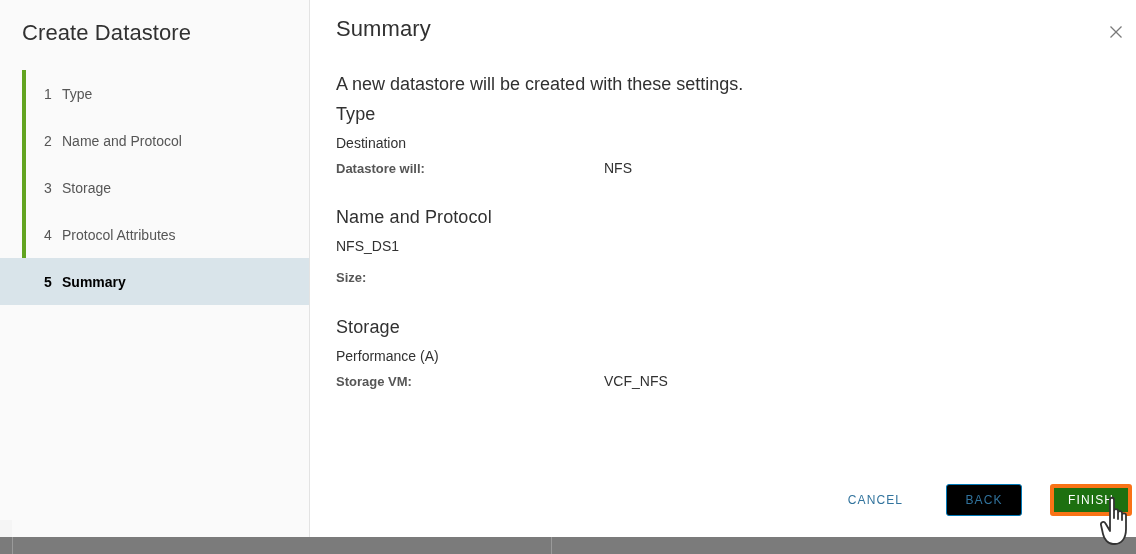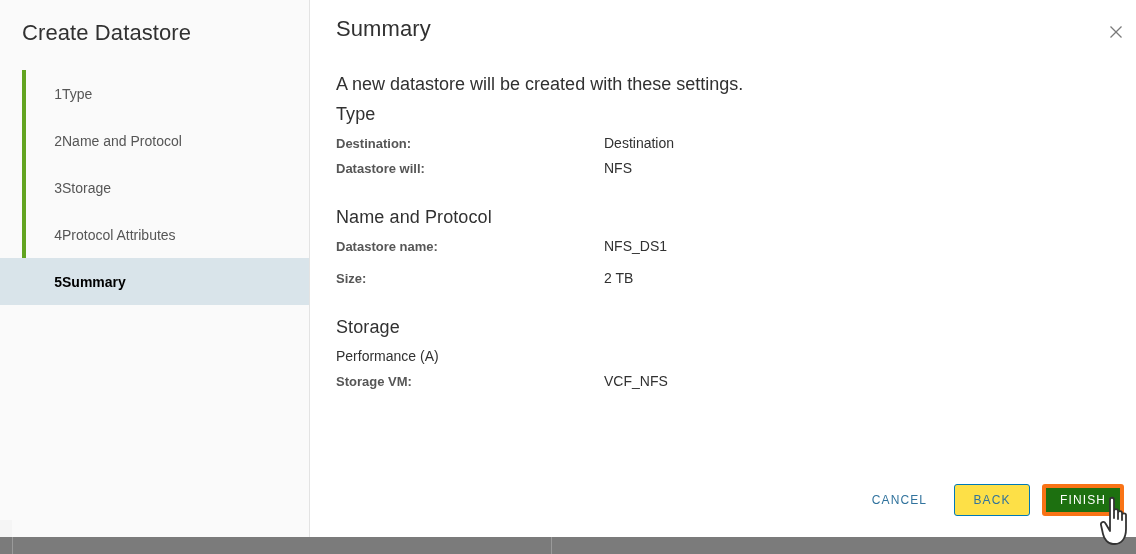--- a/index.html
+++ b/index.html
@@ -27,21 +27,20 @@
   }
 
   
   #sidebar {
     width: 309px;
     height: 537px;
     background: #fafafa;
     border-right: 1px solid #e3e3e3;
     position: relative;
     flex: 0 0 309px;
-    text-align: right;
   }
   #wizard-title {
     position: absolute;
     left: 22px;
     top: 20px;
     font-size: 22px;
     font-weight: 400;
     color: #313131;
     letter-spacing: 0.1px;
     white-space: nowrap;
@@ -156,30 +155,30 @@
     width: 268px;
     flex: 0 0 268px;
     font-size: 13px;
     font-weight: bold;
     color: #565656;
   }
   .row .val {
     font-size: 14px;
     color: #313131;
   }
-  .row.spaced { margin-top: 7px; }
+  .row.spaced { margin-top: 7px; flex-direction: column; }
 
   
   #footer {
     position: absolute;
-    right: 12px;
+    right: 4px;
     bottom: 21px;
     display: flex;
     align-items: flex-start;
-    gap: 12px;
+    gap: 28px;
   }
   .btn {
     height: 32px;
     min-width: 76px;
     padding: 0 14px;
     font-size: 12px;
     letter-spacing: 1.1px;
     font-family: "Liberation Sans", sans-serif;
     display: inline-flex;
     align-items: center;
@@ -189,21 +188,21 @@
     border-radius: 3px;
     text-transform: uppercase;
     user-select: none;
   }
   .btn-flat {
     background: transparent;
     border: 1px solid transparent;
     color: #31739d;
   }
   .btn-outline {
-    background: #fde047;
+    background: #000000;
     border: 1px solid #0079b8;
     color: #31739d;
   }
   .btn-solid {
     background: #1d7010;
     border: 4px solid #f97316;
     color: #ffffff;
     min-width: 70px;
   }
 
@@ -288,33 +287,31 @@
     </div>
 
     <div id="page-heading">Summary</div>
     <div id="intro-text">A new datastore will be created with these settings.</div>
 
     <div id="sections">
 
       <div class="section">
         <div class="section-title">Type</div>
         <div class="row">
-          <span class="key">Destination:</span>
           <span class="val">Destination</span>
         </div>
         <div class="row">
           <span class="key">Datastore will:</span>
           <span class="val">NFS</span>
         </div>
       </div>
 
       <div class="section">
         <div class="section-title">Name and Protocol</div>
         <div class="row">
-          <span class="key">Datastore name:</span>
           <span class="val">NFS_DS1</span>
         </div>
         <div class="row spaced">
           <span class="key">Size:</span>
           <span class="val">2 TB</span>
         </div>
       </div>
 
       <div class="section">
         <div class="section-title">Storage</div>

